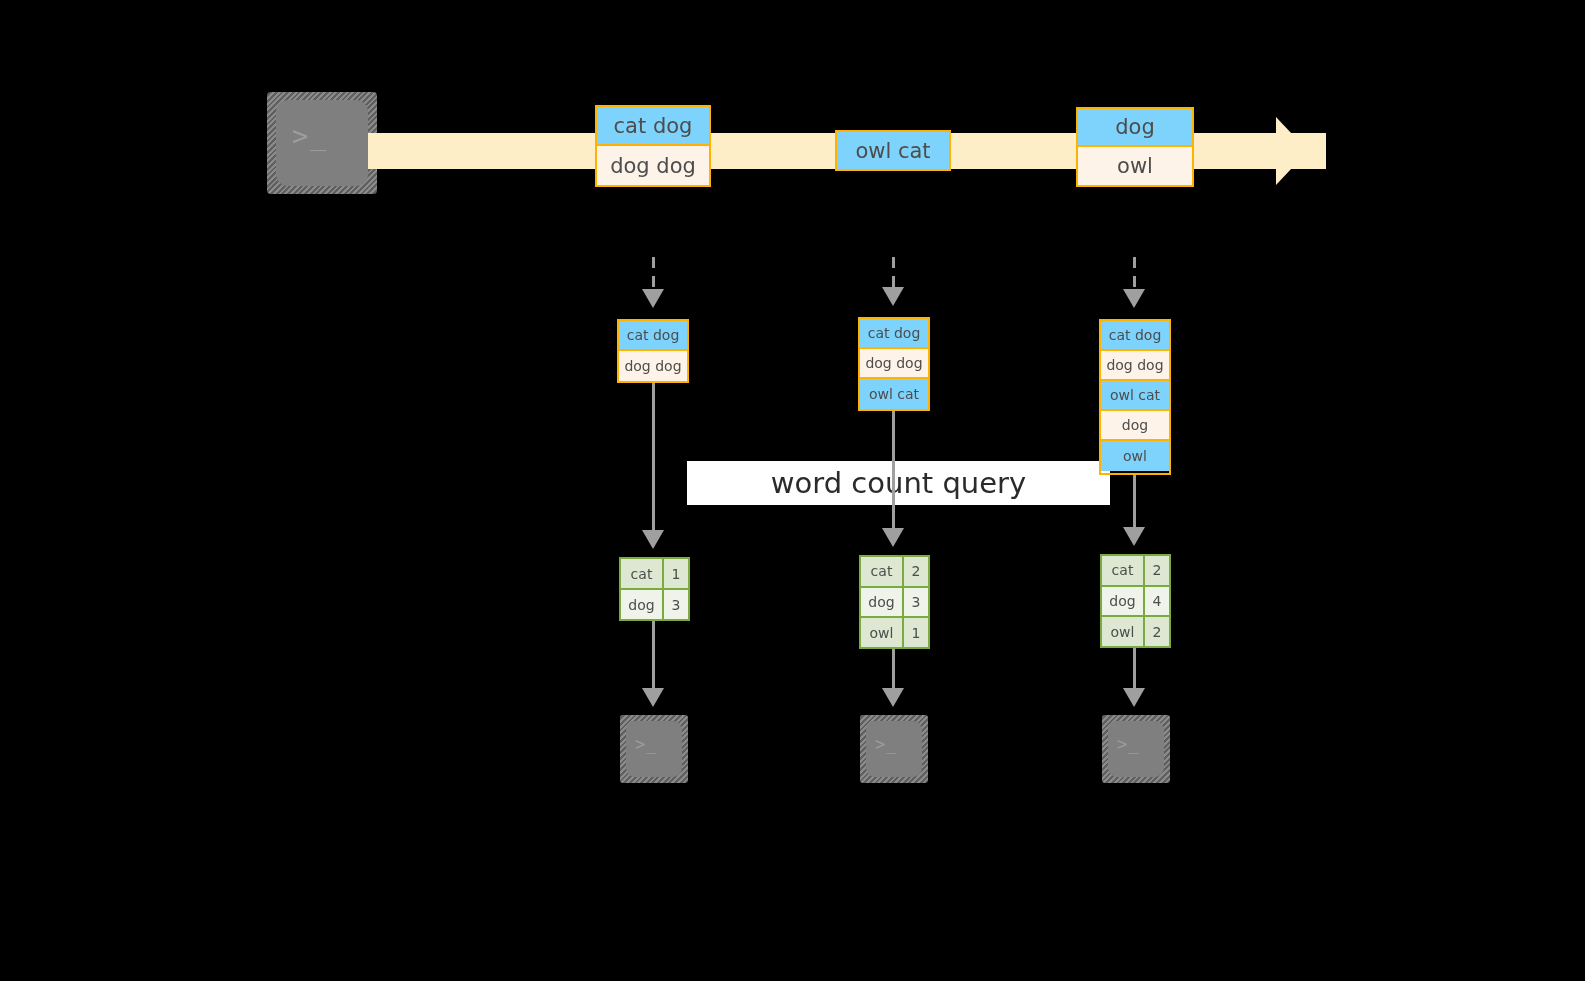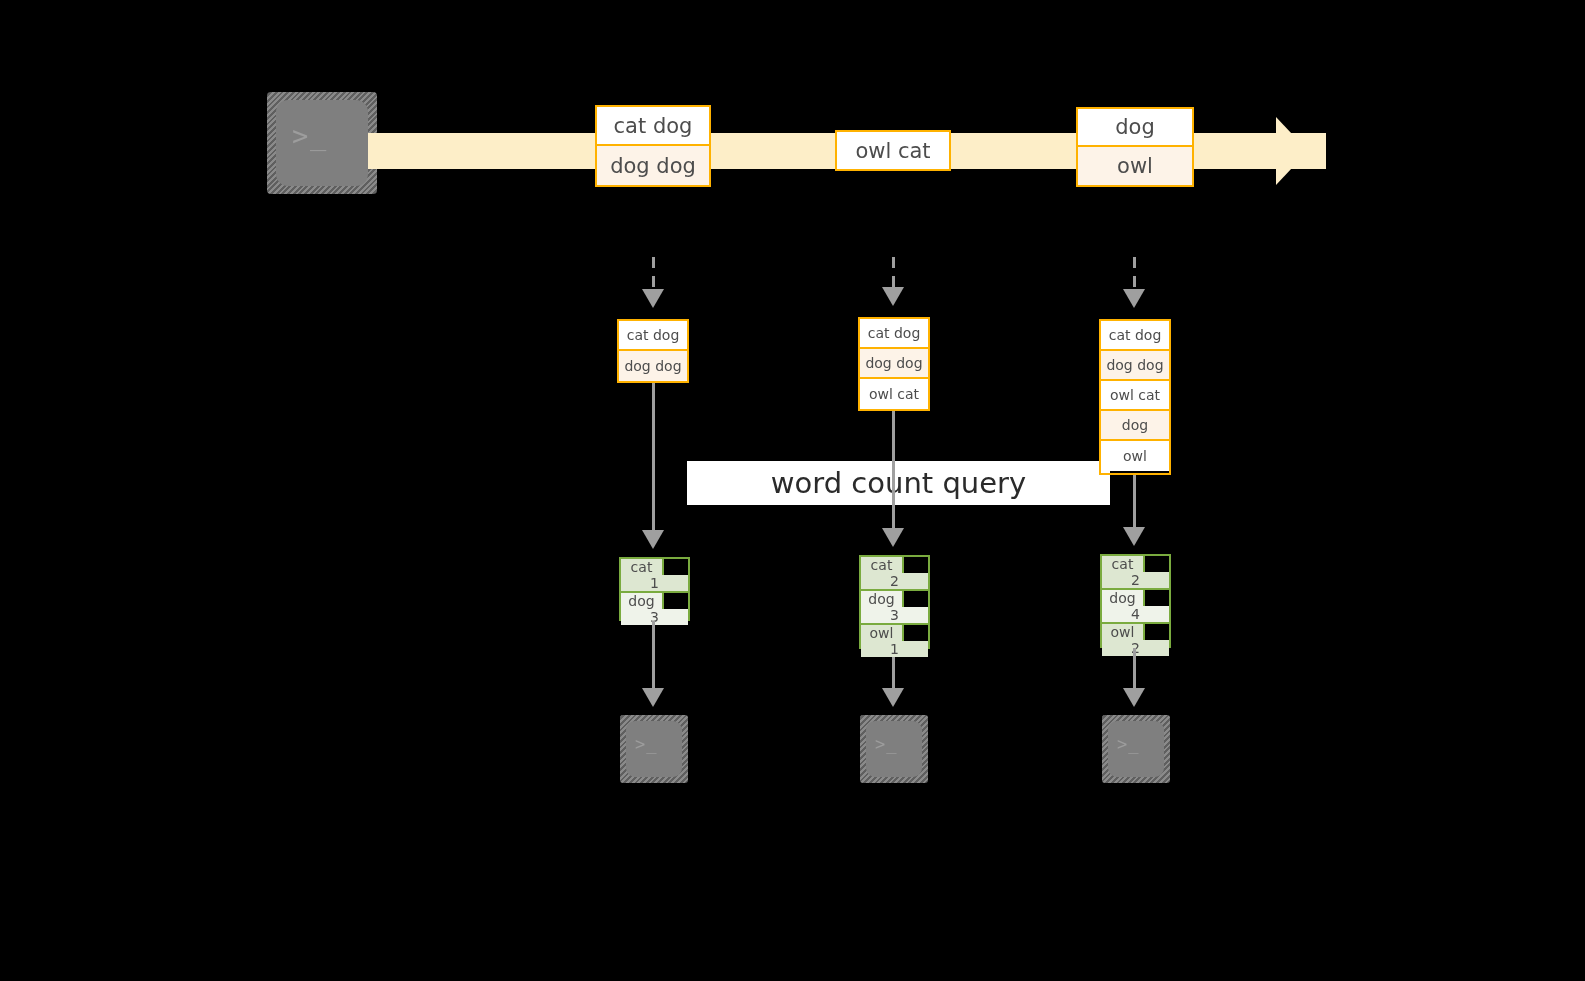--- a/index.html
+++ b/index.html
@@ -70,34 +70,34 @@
   .ocell {
     box-sizing: border-box;
     display: flex;
     align-items: center;
     justify-content: center;
     color: #4d4d4d;
     white-space: nowrap;
     border-bottom: 2px solid #ffb200;
   }
   .ocell:last-child { border-bottom: none; }
-  .ocell.dark  { background: #ffffff; }
+  .ocell.dark  { background: #7dd3fc; }
   .ocell.light { background: #fdf3e8; }
 
   
   .gbox {
     position: absolute;
     box-sizing: border-box;
     border: 2px solid #7aab3f;
     display: flex;
     flex-direction: column;
   }
   .grow {
     display: flex;
-    flex-direction: column;
+    flex-direction: row;
     border-bottom: 2px solid #7aab3f;
     box-sizing: border-box;
     flex: 1 1 0;
   }
   .grow:last-child { border-bottom: none; }
   .gcell {
     box-sizing: border-box;
     display: flex;
     align-items: center;
     justify-content: center;

